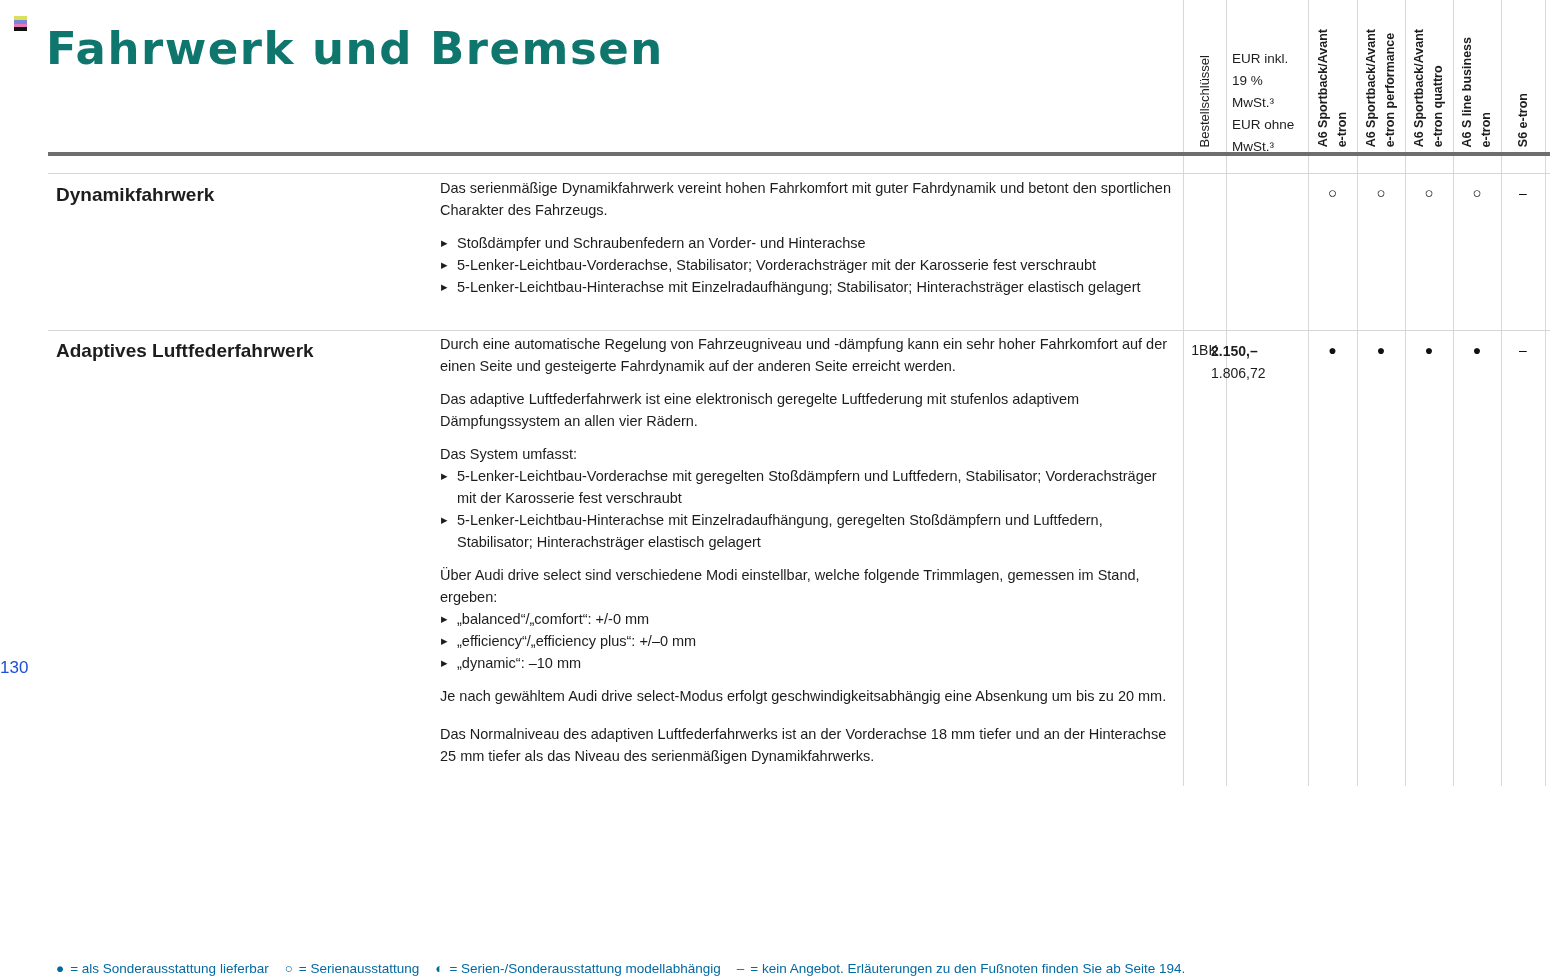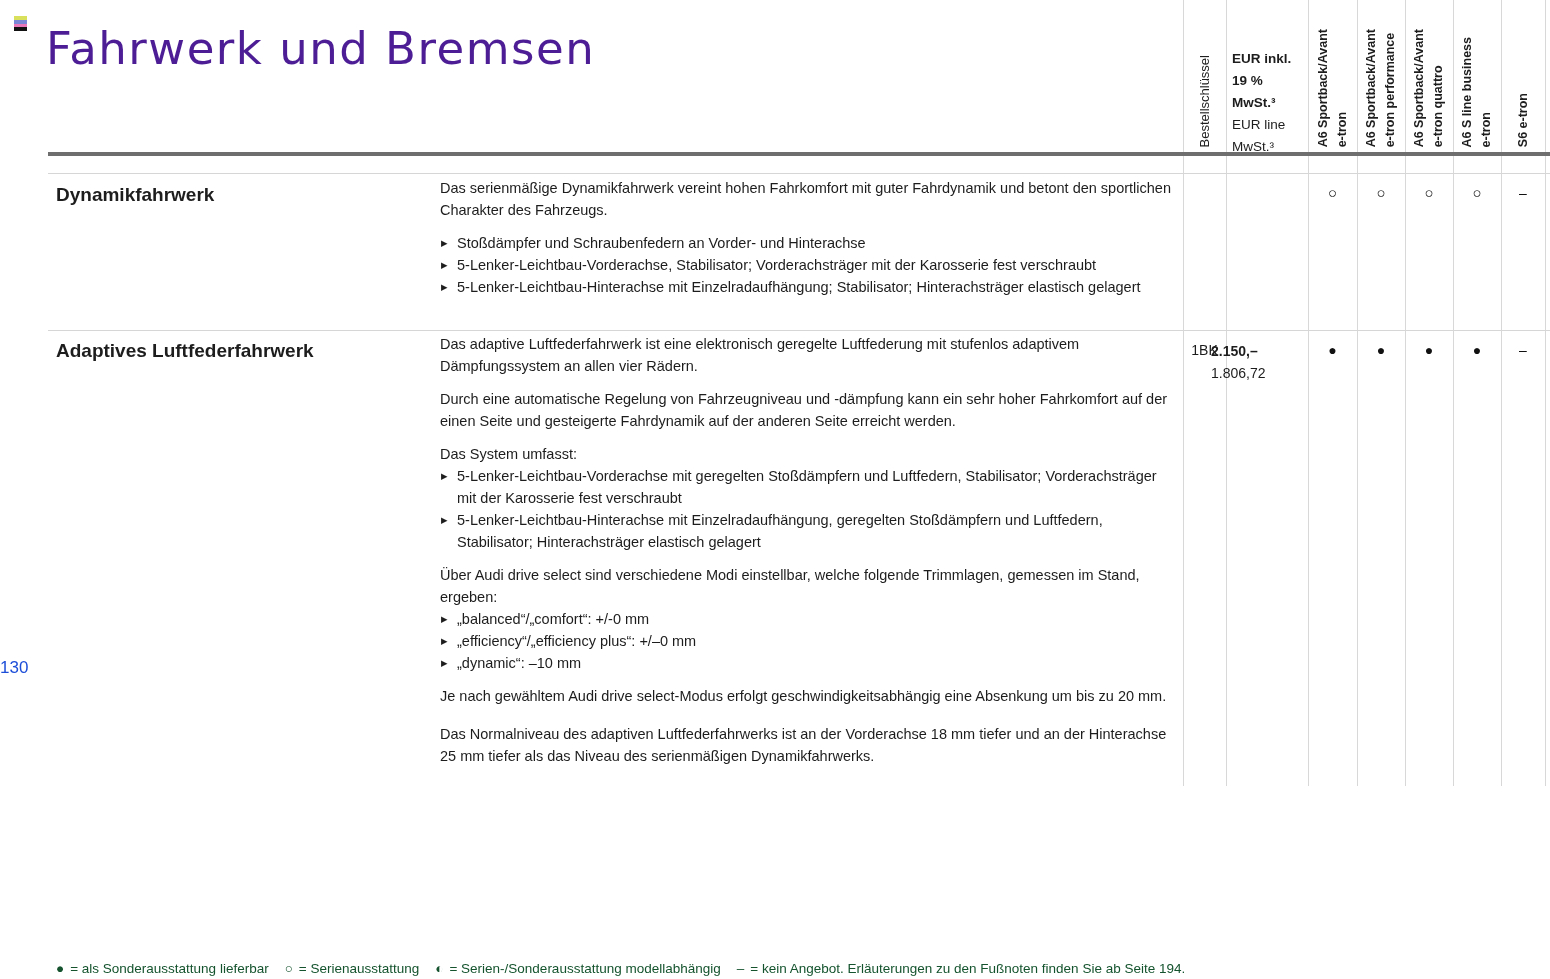--- a/index.html
+++ b/index.html
@@ -4,58 +4,58 @@
 <style>
   html,body{margin:0;padding:0;background:#ffffff;}
   .page{
     position:relative;width:1550px;height:979px;background:#ffffff;overflow:hidden;
     font-family:"Liberation Sans",sans-serif;color:#1d1d1d;
   }
   
   .title{
     position:absolute;left:46px;top:-8px;
     font-family:"DejaVu Sans","Liberation Sans",sans-serif;
-    font-weight:400;font-size:45px;line-height:1.2;letter-spacing:1.5px;color:#4c1d95;
+    font-weight:700;font-size:45px;line-height:1.2;letter-spacing:1.5px;color:#0f766e;
     white-space:nowrap;
   }
   
   .stripes{position:absolute;left:14px;top:16px;width:13px;height:15px;display:flex;flex-direction:column;}
   .stripes div{flex:1;}
   
   .page-number{position:absolute;left:0px;top:658px;font-size:17px;color:#1d4ed8;}
   
   .vline{position:absolute;top:0;width:1px;height:786px;background:#d8d8d8;}
   .hrule-thick{position:absolute;left:48px;top:152px;width:1502px;height:4px;background:#6e6e6e;}
   .hline{position:absolute;left:48px;width:1502px;height:1px;background:#d6d6d6;}
   
   .rot-col{position:absolute;top:0;height:147px;display:flex;align-items:flex-end;justify-content:center;}
   .vtxt{writing-mode:vertical-rl;transform:rotate(180deg);font-size:12.5px;line-height:1.5;white-space:nowrap;}
   .vtxt .vl{display:block;}
   .rot-col.models .vtxt{font-weight:700;}
   .rot-col.bestell .vtxt{font-weight:400;font-size:13px;}
   
   .eur-head{position:absolute;left:1232px;top:48px;width:74px;font-size:13.5px;line-height:22px;}
-  .eur-head .b{font-weight:700;}
+  .eur-head .b{font-weight:400;}
   
   .row-label{position:absolute;left:56px;width:360px;font-size:19px;font-weight:700;line-height:21px;}
   .desc{position:absolute;left:440px;width:737px;font-size:14.5px;line-height:22px;}
   .desc p{margin:0 0 11px 0;}
   .desc p.intro{margin-bottom:0;}
   .desc p.last{margin-bottom:0;margin-top:16px;}
   .desc ul{list-style:none;margin:0 0 11px 0;padding:0;}
   .desc li{position:relative;padding-left:17px;}
   .tri{position:absolute;left:1px;top:0;font-size:8.5px;line-height:22px;color:#1d1d1d;}
   
   .code-cell{position:absolute;width:43px;text-align:center;font-size:14px;line-height:21px;}
   .price-cell{position:absolute;left:1211px;width:64px;font-size:14px;line-height:22px;}
   .price-cell .b{font-weight:700;}
   .avail-cell{position:absolute;height:22px;text-align:center;line-height:22px;font-size:14px;color:#111;}
   .avail-cell.open{font-size:15px;}
   
-  .legend{position:absolute;left:56px;top:961px;display:flex;gap:16px;font-size:13.5px;white-space:nowrap;color:#14532d;}
+  .legend{position:absolute;left:56px;top:961px;display:flex;gap:16px;font-size:13.5px;white-space:nowrap;color:#0369a1;}
   .legend .sym{margin-right:6px;}
 </style>
 </head>
 <body>
 
 <div class="page">
 
   <div class="stripes">
     <div style="background:#d9e05c"></div>
     <div style="background:#7a86d6"></div>
@@ -80,21 +80,21 @@
   <div class="hline" style="top:173px"></div>
   <div class="hline" style="top:330px"></div>
 
   <div class="rot-col bestell" style="left:1183px;width:43px;">
     <div class="vtxt">Bestellschlüssel</div>
   </div>
 
   <div class="eur-head">
     <div class="b">EUR inkl.</div>
     <div class="b">19 % MwSt.³</div>
-    <div>EUR line</div>
+    <div>EUR ohne</div>
     <div>MwSt.³</div>
   </div>
 
   <div class="rot-col models" style="left:1308px;width:49px;">
     <div class="vtxt">
       <span class="vl">A6 Sportback/Avant</span>
       <span class="vl">e-tron</span>
     </div>
   </div>
   <div class="rot-col models" style="left:1357px;width:48px;">
@@ -134,22 +134,22 @@
 
   <div class="avail-cell open" style="left:1308px;width:49px;top:182px">○</div>
   <div class="avail-cell open" style="left:1357px;width:48px;top:182px">○</div>
   <div class="avail-cell open" style="left:1405px;width:48px;top:182px">○</div>
   <div class="avail-cell open" style="left:1453px;width:48px;top:182px">○</div>
   <div class="avail-cell" style="left:1501px;width:44px;top:182px">–</div>
 
   <div class="row-label" style="top:340px">Adaptives Luftfederfahrwerk</div>
 
   <div class="desc" style="top:333px">
+    <p>Durch eine automatische Regelung von Fahrzeugniveau und -dämpfung kann ein sehr hoher Fahrkomfort auf der einen Seite und gesteigerte Fahrdynamik auf der anderen Seite erreicht werden.</p>
     <p>Das adaptive Luftfederfahrwerk ist eine elektronisch geregelte Luftfederung mit stufenlos adaptivem Dämpfungssystem an allen vier Rädern.</p>
-    <p>Durch eine automatische Regelung von Fahrzeugniveau und -dämpfung kann ein sehr hoher Fahrkomfort auf der einen Seite und gesteigerte Fahrdynamik auf der anderen Seite erreicht werden.</p>
     <p class="intro">Das System umfasst:</p>
     <ul>
       <li><span class="tri">▶</span><span>5-Lenker-Leichtbau-Vorderachse mit geregelten Stoßdämpfern und Luftfedern, Stabilisator; Vorderachsträger mit der Karosserie fest verschraubt</span></li>
       <li><span class="tri">▶</span><span>5-Lenker-Leichtbau-Hinterachse mit Einzelradaufhängung, geregelten Stoßdämpfern und Luftfedern, Stabilisator; Hinterachsträger elastisch gelagert</span></li>
     </ul>
     <p class="intro">Über Audi drive select sind verschiedene Modi einstellbar, welche folgende Trimmlagen, gemessen im Stand, ergeben:</p>
     <ul>
       <li><span class="tri">▶</span><span>„balanced“/„comfort“: +/-0 mm</span></li>
       <li><span class="tri">▶</span><span>„efficiency“/„efficiency plus“: +/–0 mm</span></li>
       <li><span class="tri">▶</span><span>„dynamic“: –10 mm</span></li>

